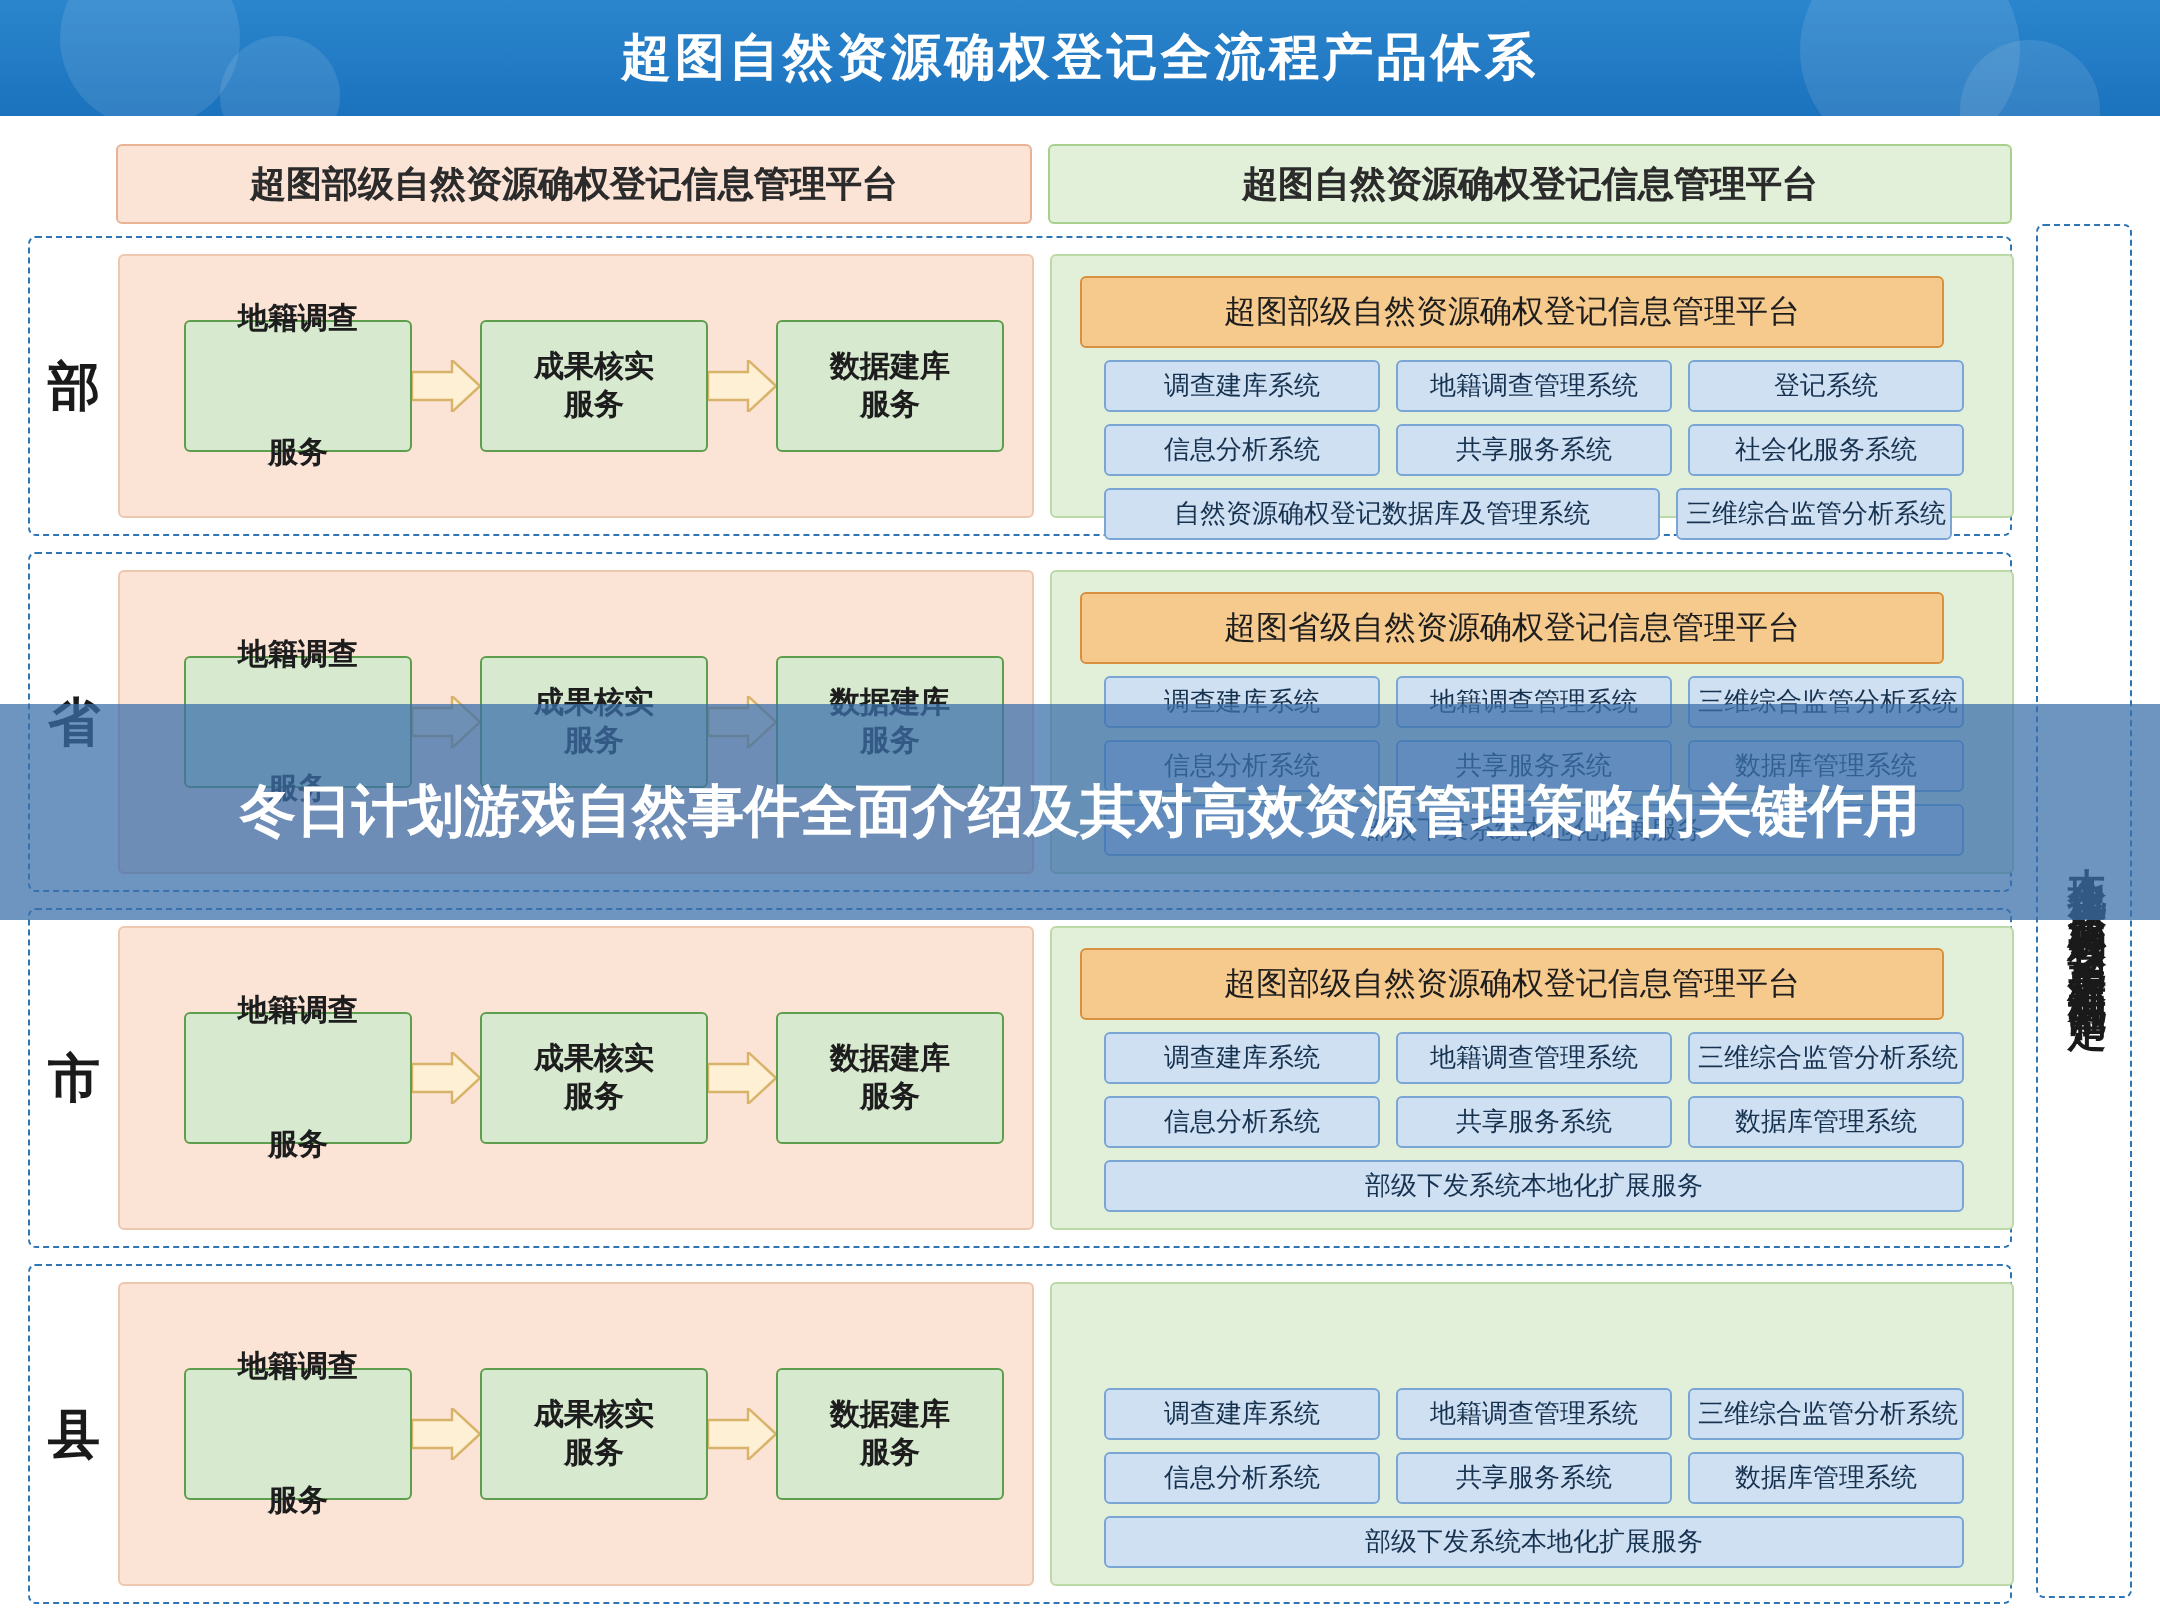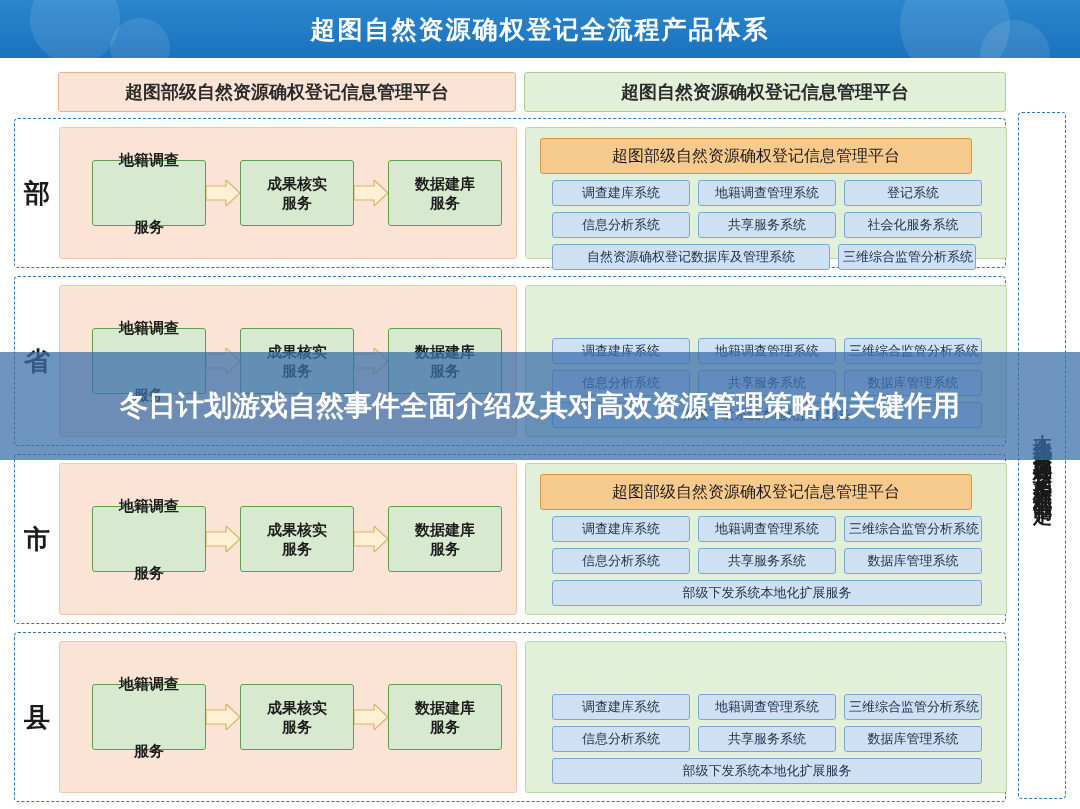--- a/index.html
+++ b/index.html
@@ -309,20 +309,21 @@
       </div>
       <svg class="arrow a2" viewBox="0 0 34 26">
         <polygon points="0,6 20,6 20,0 34,13 20,26 20,20 0,20" fill="#fdf0d5" stroke="#d9b36a" stroke-width="1.2"></polygon>
       </svg>
       <div class="svc-box b3">
         <span>数据建库</span>
         <span>服务</span>
       </div>
     </div>
     <div class="mgmt-panel">
+      <div class="platform-bar">超图省级自然资源确权登记信息管理平台</div>
       <div class="sys-grid">
         <div class="sys-box w3">调查建库系统</div>
         <div class="sys-box w3">地籍调查管理系统</div>
         <div class="sys-box w3">三维综合监管分析系统</div>
         <div class="sys-box w3">信息分析系统</div>
         <div class="sys-box w3">共享服务系统</div>
         <div class="sys-box w3">数据库管理系统</div>
         <div class="sys-box w-full">部级下发系统本地化扩展服务</div>
       </div>
     </div>

